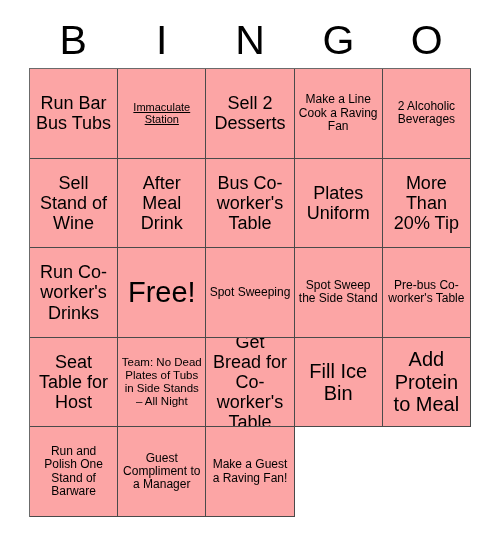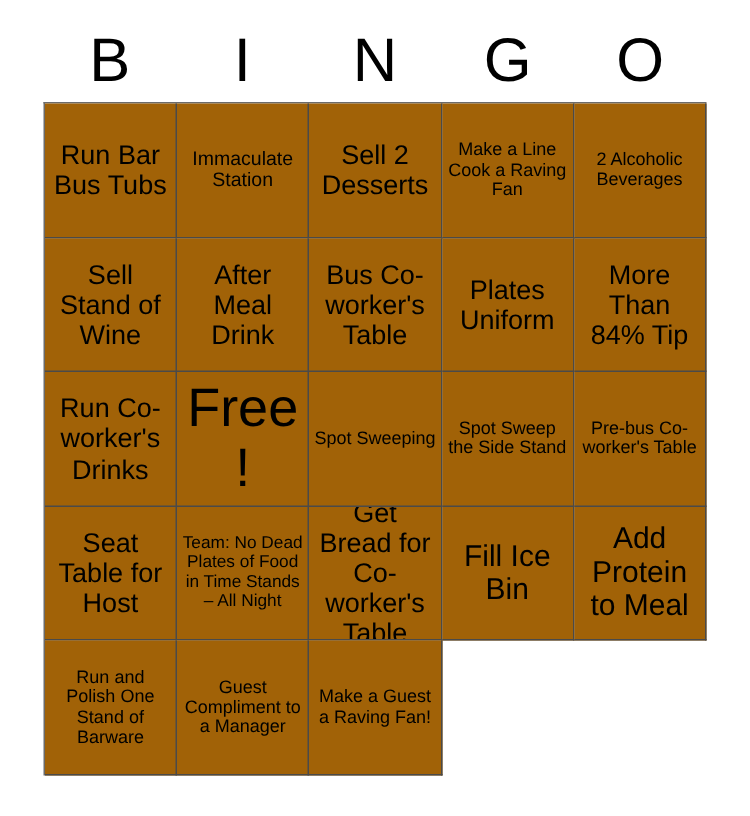--- a/index.html
+++ b/index.html
@@ -51,36 +51,36 @@
   .cell {
     border-right: 1px solid #4a4a4a;
     border-bottom: 1px solid #4a4a4a;
     box-sizing: border-box;
     display: flex;
     align-items: center;
     justify-content: center;
     text-align: center;
     padding: 1px 3px;
     overflow: hidden;
-    background: #a16207;
+    background: #fca5a5;
   }
   .cell span {
     display: block;
     width: 100%;
     line-height: 1.12;
     word-wrap: break-word;
     hyphens: none;
   }
 
   
-  .fs-xxl span { font-size: 36px; }
+  .fs-xxl span { font-size: 29px; }
   .fs-xl  span { font-size: 20px; }
   .fs-l   span { font-size: 18px; }
   .fs-m   span { font-size: 12px; }
-  .fs-s   span { font-size: 13px; }
+  .fs-s   span { font-size: 11px; text-decoration: underline; }
   .fs-xs  span { font-size: 11.5px; }
 </style>
 </head>
 <body>
 
 <div id="card">
 
   <div id="header">
     <div class="header-letter">B</div>
     <div class="header-letter">I</div>
@@ -111,42 +111,42 @@
       <div class="cell fs-l">
         <span>After Meal Drink</span>
       </div>
       <div class="cell fs-l">
         <span>Bus Co-worker's Table</span>
       </div>
       <div class="cell fs-l">
         <span>Plates Uniform</span>
       </div>
       <div class="cell fs-l">
-        <span>More Than 84% Tip</span>
+        <span>More Than 20% Tip</span>
       </div>
       <div class="cell fs-l">
         <span>Run Co-worker's Drinks</span>
       </div>
       <div class="cell fs-xxl">
         <span>Free!</span>
       </div>
       <div class="cell fs-m">
         <span>Spot Sweeping</span>
       </div>
       <div class="cell fs-m">
         <span>Spot Sweep the Side Stand</span>
       </div>
       <div class="cell fs-m">
         <span>Pre-bus Co-worker's Table</span>
       </div>
       <div class="cell fs-l">
         <span>Seat Table for Host</span>
       </div>
       <div class="cell fs-xs">
-        <span>Team: No Dead Plates of Food in Time Stands – All Night</span>
+        <span>Team: No Dead Plates of Tubs in Side Stands – All Night</span>
       </div>
       <div class="cell fs-l">
         <span>Get Bread for Co-worker's Table</span>
       </div>
       <div class="cell fs-xl">
         <span>Fill Ice Bin</span>
       </div>
       <div class="cell fs-xl">
         <span>Add Protein to Meal</span>
       </div>

